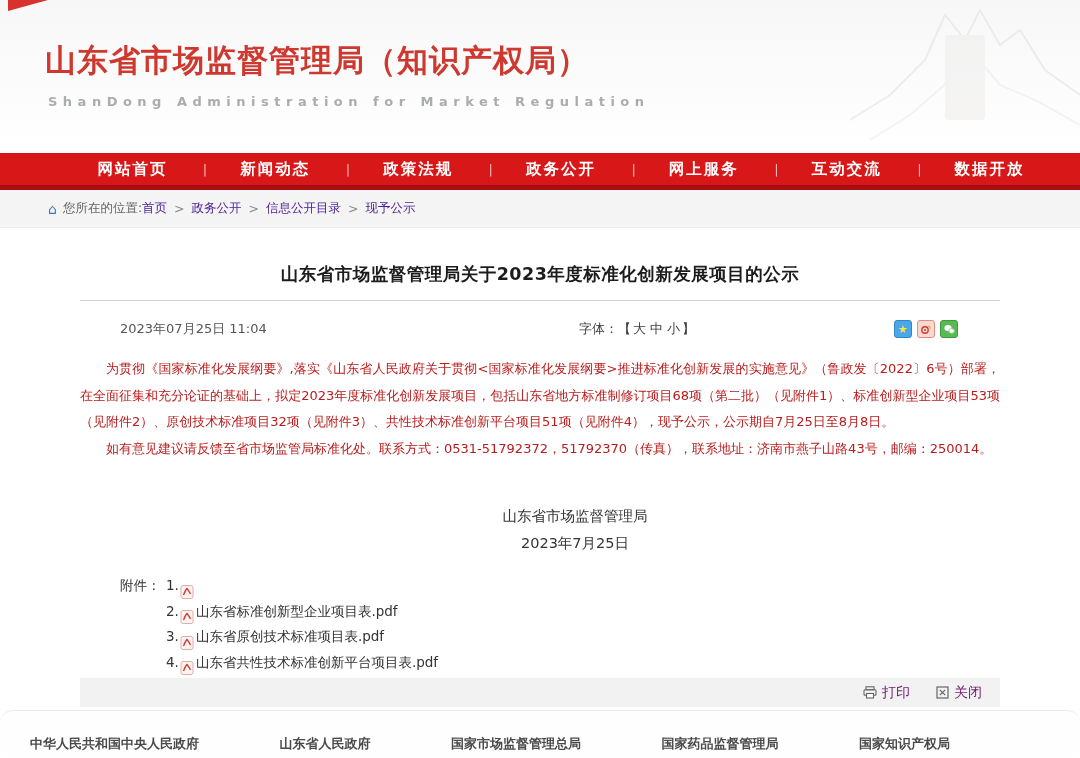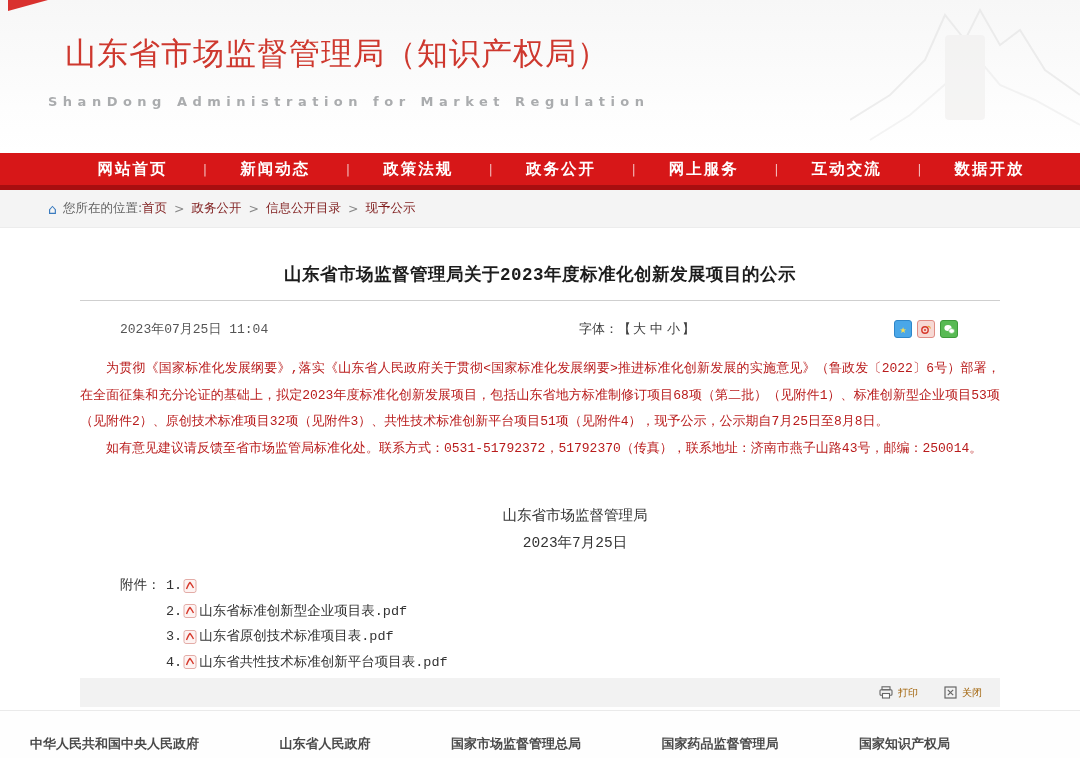--- a/index.html
+++ b/index.html
@@ -4,69 +4,69 @@
 <style>
   * { margin:0; padding:0; box-sizing:border-box; }
   html,body { width:1080px; height:758px; overflow:hidden; }
   body { font-family:"DejaVu Sans","Liberation Sans",sans-serif; background:#fff; position:relative; }
 
   
   .site-header { position:relative; height:153px; background:linear-gradient(180deg,#f7f7f7 0%,#fdfdfd 70%,#ffffff 100%); overflow:hidden; }
   .corner-flag { position:absolute; left:8px; top:0; width:0; height:0;
     border-top:11px solid #d9312e; border-right:40px solid transparent; }
   .mountain-art { position:absolute; right:0; top:0; width:230px; height:153px; opacity:.6; }
-  .site-title { position:absolute; left:45px; top:33px; font-size:31px; font-weight:normal; color:#ce382e; letter-spacing:1px;margin-left:20px; }
+  .site-title { position:absolute; left:45px; top:40px; font-size:31px; font-weight:bold; color:#ce382e; letter-spacing:1px; }
   .site-subtitle { position:absolute; left:48px; top:94px; font-size:13px; font-weight:bold; color:#aaacae; letter-spacing:5.5px; }
 
   
   .nav-wrap { height:37px; background:#d71718; }
   .nav-bar { display:flex; align-items:center; height:32px; background:#d71718; padding:0 20px;margin-left:42px; }
   .nav-strip { height:5px; background:#a80e10; }
   .nav-item { flex:1; text-align:center; color:#ffffff; font-size:15.5px; font-weight:bold; letter-spacing:2px; cursor:pointer; }
   .nav-sep { color:#f3b9b9; font-size:13px; width:2px; }
 
   
   .breadcrumb { height:38px; background:#f4f4f4; border-bottom:1px solid #ececec; display:flex; align-items:center; padding-left:48px; font-size:12.5px; color:#666; }
   .crumb-home { color:#3a7bbf; font-size:14px; margin-right:6px; }
-  .crumb-link { color:#7f1d1d; cursor:pointer; }
+  .crumb-link { color:#4c1d95; cursor:pointer; }
   .crumb-sep { margin:0 7px; color:#888; }
 
   
-  .content { position:relative; padding:0 80px;font-family:Liberation Mono, monospace; }
+  .content { position:relative; padding:0 80px; }
   .article-title { text-align:center; margin-top:34px; font-size:17.5px; font-weight:bold; color:#1c1c1c; letter-spacing:.5px; }
   .title-rule { margin-top:14px; border-bottom:1px solid #cfcfcf; }
   .meta-row { display:flex; align-items:center; margin-top:19px; font-size:13px; color:#555; }
   .meta-date { margin-left:40px; width:260px; color:#555; }
   .meta-font { flex:1; text-align:center; color:#404040; }
   .font-opt { cursor:pointer; margin:0 2px; }
   .share-icons { display:flex; gap:5px; margin-right:42px; }
   .share-btn { width:18px; height:18px; border-radius:3px; display:flex; align-items:center; justify-content:center; cursor:pointer; font-size:11px; color:#fff; }
   .share-qzone { background:#4aa7e8; border:1px solid #2f86c9; color:#ffe14d; }
   .share-weibo { background:#f7d9d4; border:1px solid #e08c84; color:#d6382b; }
   .share-wechat { background:#58ba54; border:1px solid #3d9a3a; }
 
   .article-body { margin-top:18px; font-size:13px; color:#b91c1c; line-height:26.5px; text-align:justify; }
   .article-body p { text-indent:2em; }
   .signature-block { margin-top:41px; text-align:center; font-size:14.5px; color:#333; line-height:27px; padding-left:70px; }
 
   .attachments { margin-top:16px; margin-left:40px; font-size:13.5px; color:#333; }
-  .attach-row { display:flex; align-items:center; line-height:25.5px; }
+  .attach-row { display:flex; align-items:flex-end; line-height:25.5px; }
   .attach-label { width:46px; }
   .attach-indent { width:46px; }
   .attach-index { color:#333; }
   .pdf-icon { width:14px; height:14px; margin:0 2px 0 1px; display:inline-block; }
   .attach-link { color:#333; cursor:pointer; }
 
   
-  .actions-bar { position:absolute; left:80px; top:678px; width:920px; height:29px; background:#f2f2f2; display:flex; align-items:center; justify-content:flex-end; gap:26px; padding-right:18px; font-size:10px; color:#a16207; }
+  .actions-bar { position:absolute; left:80px; top:678px; width:920px; height:29px; background:#f2f2f2; display:flex; align-items:center; justify-content:flex-end; gap:26px; padding-right:18px; font-size:14px; color:#701a75; }
   .action-btn { display:flex; align-items:center; gap:5px; cursor:pointer; }
   .action-btn svg { display:block; }
 
   
-  .site-footer { position:absolute; left:0; top:710px; width:1080px; height:48px; background:#fefefe; border-top:1px solid #eaeaea; }
+  .site-footer { position:absolute; left:0; top:710px; width:1080px; height:48px; background:#fefefe; border-top:1px solid #eaeaea;border-radius:13px; }
   .footer-links { display:flex; justify-content:space-between; padding:24px 130px 0 30px; font-size:13px; color:#4a4a4a; font-weight:bold; }
   .footer-link { cursor:pointer; white-space:nowrap; }
 </style>
 </head>
 <body>
 
 <div class="site-header">
   <div class="corner-flag"></div>
   <svg class="mountain-art" viewBox="0 0 230 153">
     <polyline points="0,120 40,95 75,60 95,15 115,40 130,10 150,45 170,30 195,70 230,95" fill="none" stroke="#e3e3e3" stroke-width="2"></polyline>

